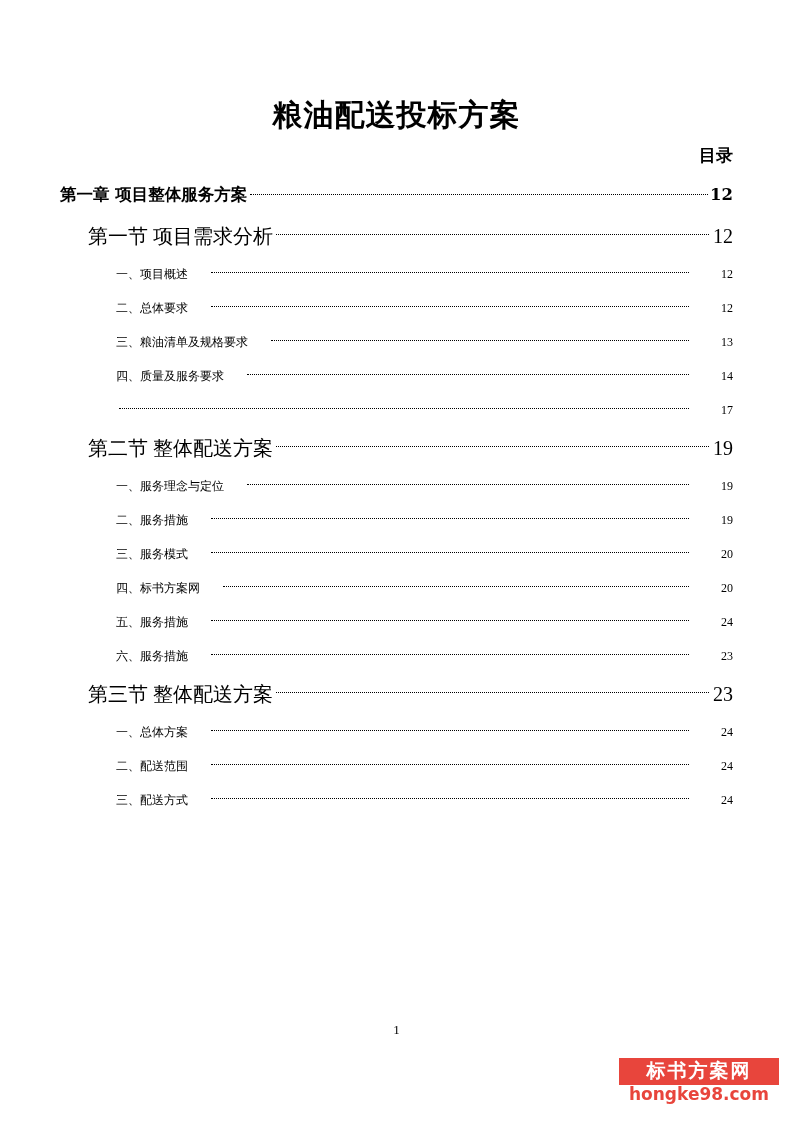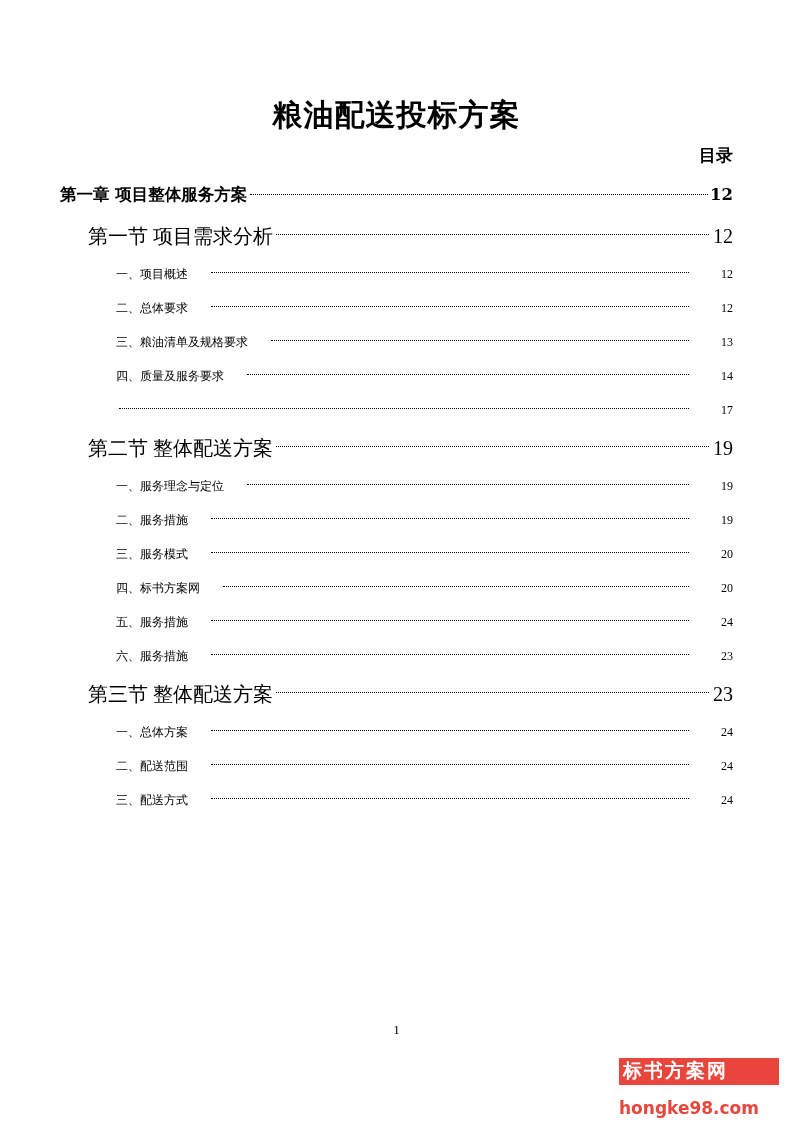--- a/index.html
+++ b/index.html
@@ -88,40 +88,40 @@
     top: 1022px;
     text-align: center;
     font-size: 13px;
     font-family: "Liberation Serif", serif;
   }
   .watermark {
     position: absolute;
     right: 14px;
     top: 1058px;
     width: 160px;
-    text-align: left;
+    text-align: center;
     line-height: 1.15;
   }
   .watermark .wm-cn {
     display: block;
     background: #e8453c;
     color: #ffffff;
     font-size: 19px;
     font-weight: bold;
     letter-spacing: 2px;
     padding: 2px 4px 3px 4px;
     font-family: "DejaVu Sans", sans-serif;
   }
   .watermark .wm-en {
     display: block;
     color: #e8453c;
     font-size: 17px;
     font-weight: bold;
     letter-spacing: 0px;
-    margin-top: 14px;
+    margin-top: 0;
     font-family: "DejaVu Sans", sans-serif;
   }
 </style>
 </head>
 <body>
 
 <div class="page">
 
   <div class="doc-title">粮油配送投标方案</div>
 

